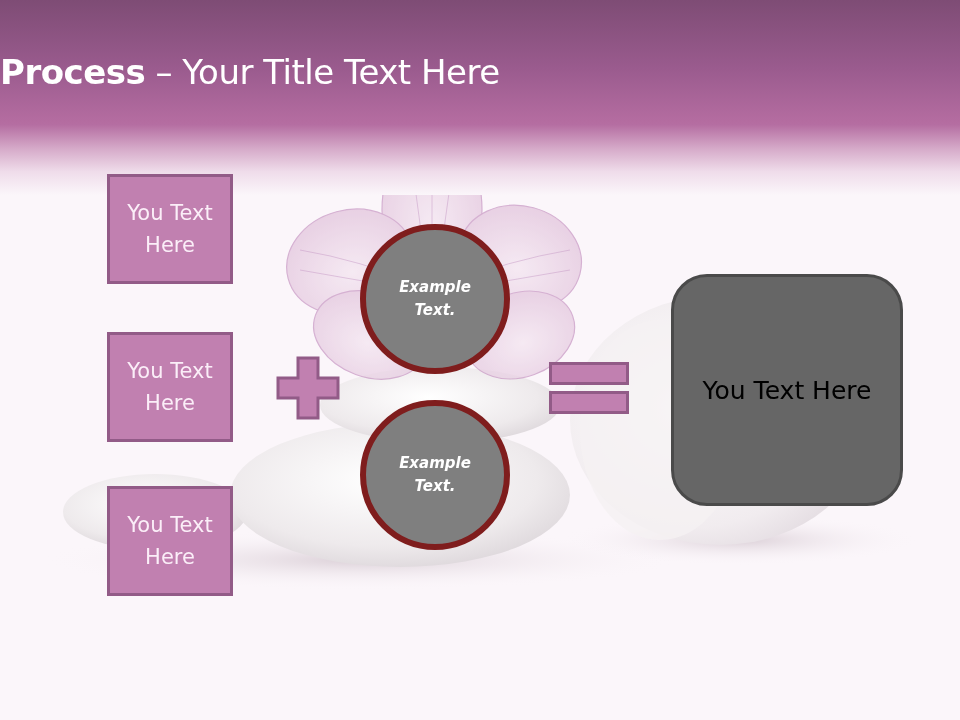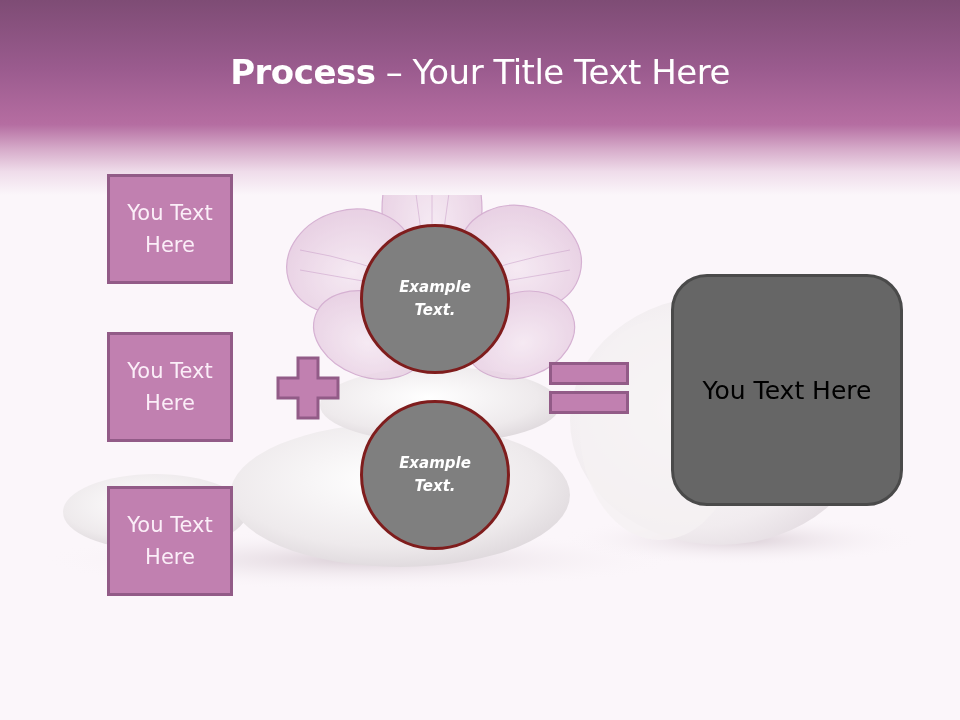--- a/index.html
+++ b/index.html
@@ -6,41 +6,41 @@
   body { width: 960px; height: 720px; overflow: hidden; font-family: "Liberation Sans", "DejaVu Sans", sans-serif; }
   .slide {
     position: relative; width: 960px; height: 720px; overflow: hidden;
     background: #fbf6fa;
   }
   .header {
     position: absolute; left: 0; top: 0; width: 960px; height: 195px;
     background: linear-gradient(to bottom, #7e4c75 0%, #9a5b8e 35%, #b46ca0 62%, #b56ea2 64%, #d5a9c8 76%, #efdcea 88%, #fbf6fa 100%);
   }
   .title {
-    position: absolute; left: 0; top: 52px; width: 960px; text-align: center;
+    position: absolute; left: 0; top: 52px; width: 960px; 
     color: #ffffff; font-size: 34px; font-family: "DejaVu Sans", sans-serif; letter-spacing: -0.5px;
   }
   .title b { font-weight: bold; }
   .title .rest { font-weight: normal; }
 
   
   .bg-art { position: absolute; left: 0; top: 0; width: 960px; height: 720px; }
 
   .box {
     position: absolute; width: 126px; height: 110px;
     background: #c180b0; border: 3px solid #925b87; box-sizing: border-box;
     color: #fbeef8; font-size: 21px; text-align: center;
     display: flex; align-items: center; justify-content: center; line-height: 32px;
     font-family: "DejaVu Sans", sans-serif;
   }
   .box span { display: block; width: 100px; }
 
   .circle {
     position: absolute; width: 150px; height: 150px; border-radius: 50%;
-    background: #7f7f7f; border: 3px solid #7f1d1d; box-sizing: border-box;
+    background: #7f7f7f; border: 6px solid #7f1d1d; box-sizing: border-box;
     display: flex; align-items: center; justify-content: center;
     color: #ffffff; font-style: italic; font-weight: bold; font-size: 15px; text-align: center; line-height: 23px;
     font-family: "DejaVu Sans", sans-serif;
   }
   .circle span { display: block; width: 90px; }
 
   .result {
     position: absolute; left: 671px; top: 274px; width: 232px; height: 232px;
     background: #666666; border: 3px solid #4a4a4a; border-radius: 36px; box-sizing: border-box;
     display: flex; align-items: center; justify-content: center;

